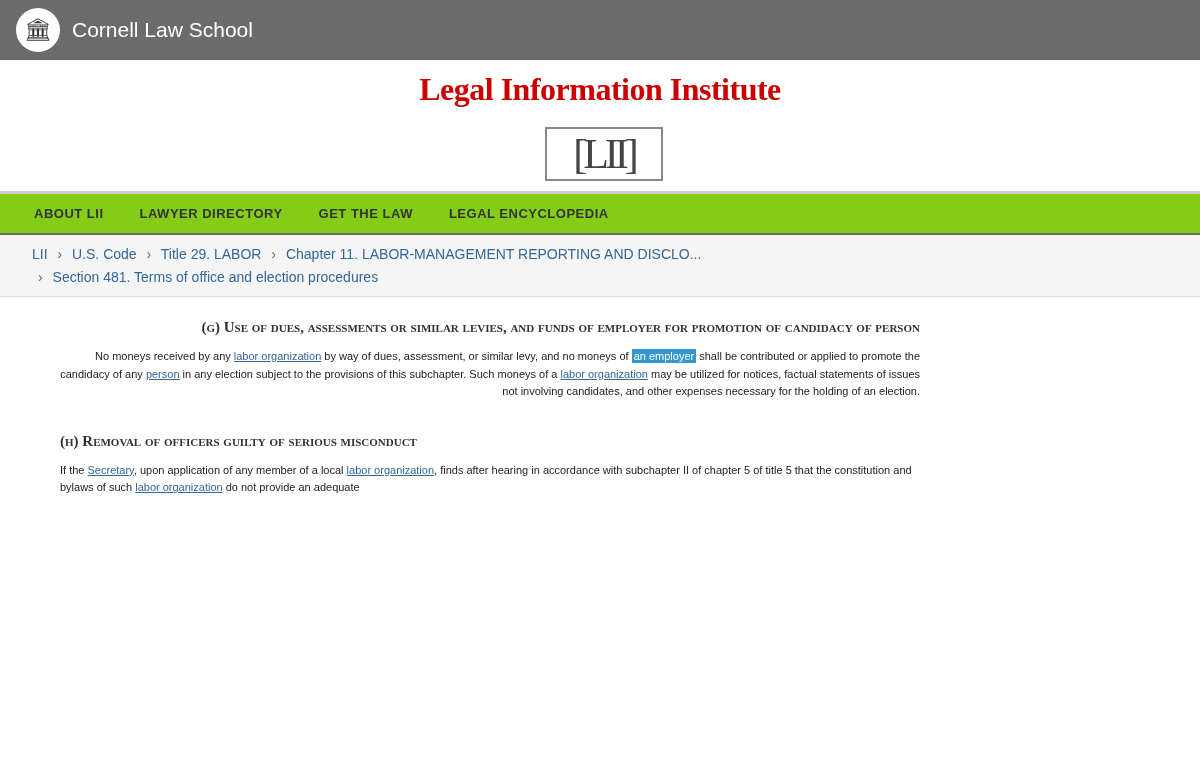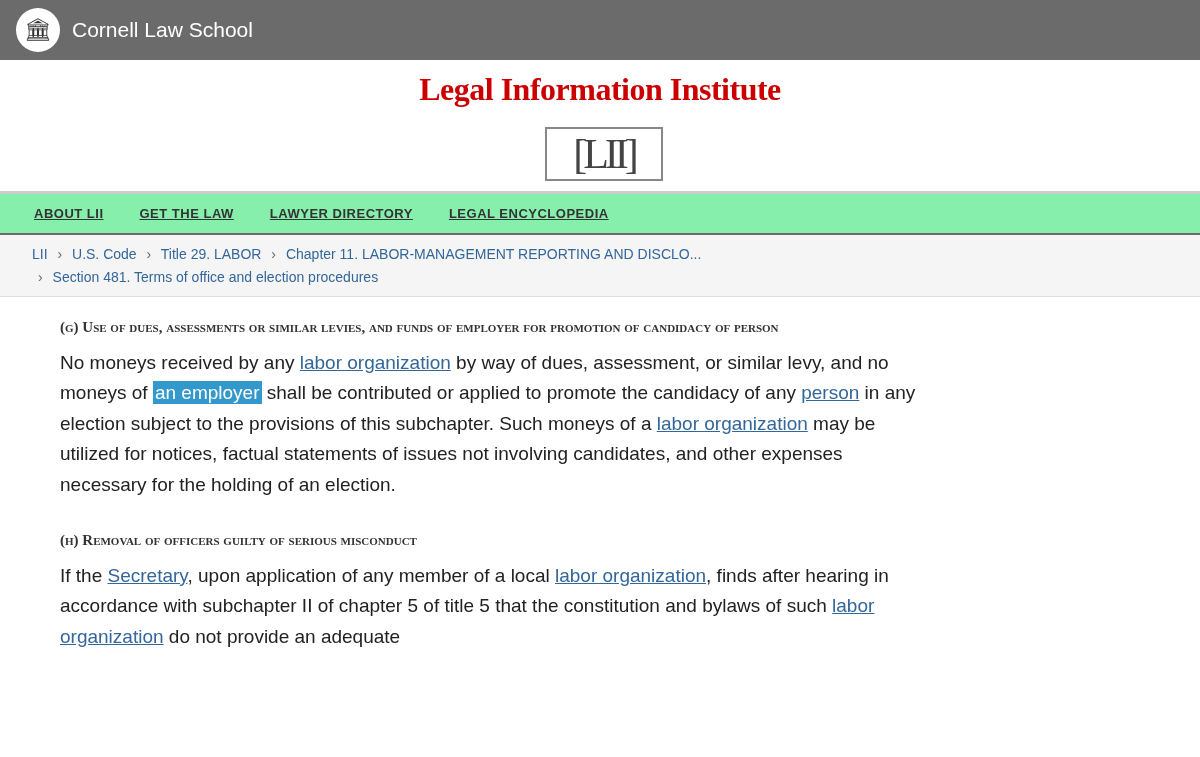--- a/index.html
+++ b/index.html
@@ -66,27 +66,26 @@
       letter-spacing: -4px;
       font-family: Georgia, serif;
       border: 2px solid #888;
       padding: 4px 26px;
       line-height: 1;
       margin-left: 8px;
     }
 
     
     .nav-bar {
-      background: #86efac;
+      background: #84cc16;
       border-bottom: 2px solid #6b6b6b;
       border-top: 1px solid #ccc;
       display: flex;
       align-items: center;
       padding: 0 16px;
-      text-decoration: underline;
     }
     .nav-item {
       padding: 12px 18px;
       font-size: 13px;
       font-weight: bold;
       color: #333;
       text-transform: uppercase;
       cursor: pointer;
       letter-spacing: 0.5px;
       text-decoration: none;
@@ -119,39 +118,40 @@
     .section-heading {
       font-size: 15px;
       font-weight: bold;
       font-family: Georgia, serif;
       margin-bottom: 10px;
       line-height: 1.4;
       font-variant: small-caps;
     }
 
     .section-body {
-      font-size: 19px;
+      font-size: 11px;
       line-height: 1.6;
       margin-bottom: 24px;
       color: #222;
     }
 
     .section-body a {
       color: #336699;
       text-decoration: underline;
     }
 
     .highlighted {
       background-color: #3399cc;
       color: #fff;
       padding: 1px 2px;
     }
 
     .section-g {
       margin-bottom: 30px;
+      text-align: right;
     }
 
     .section-h {
       margin-bottom: 8px;
     }
   </style>
 </head>
 <body>
 
 <div class="cornell-bar">
@@ -161,22 +161,22 @@
 
 <div class="lii-header">
   <div class="lii-title-block">
     <span class="lii-title-main">Legal Information Institute</span>
   </div>
   <div class="lii-bracket-logo">[LII]</div>
 </div>
 
 <nav class="nav-bar">
   <a class="nav-item" href="#">ABOUT LII</a>
+  <a class="nav-item" href="#">LAWYER DIRECTORY</a>
   <a class="nav-item" href="#">GET THE LAW</a>
-  <a class="nav-item" href="#">LAWYER DIRECTORY</a>
   <a class="nav-item" href="#">LEGAL ENCYCLOPEDIA</a>
 </nav>
 
 <div class="breadcrumb-bar">
   <a href="#">LII</a>
   <span class="breadcrumb-sep">›</span>
   <a href="#">U.S. Code</a>
   <span class="breadcrumb-sep">›</span>
   <a href="#">Title 29. LABOR</a>
   <span class="breadcrumb-sep">›</span>

